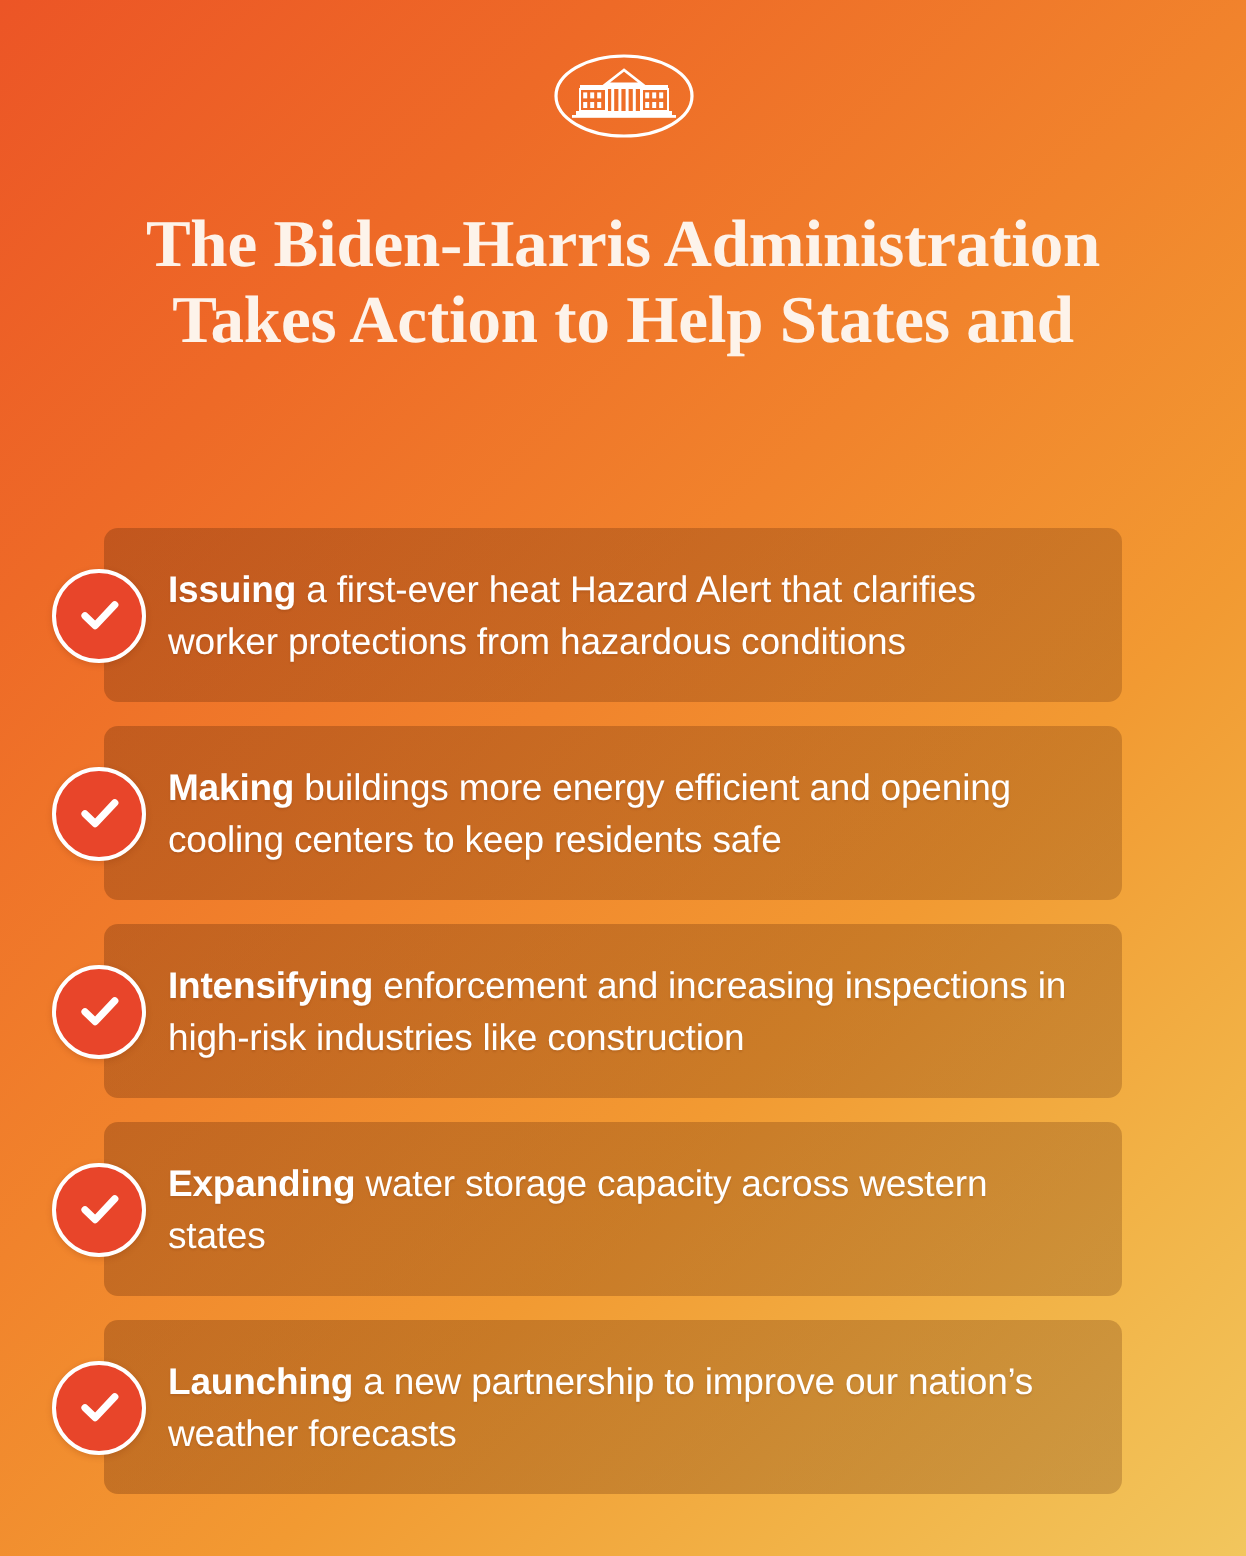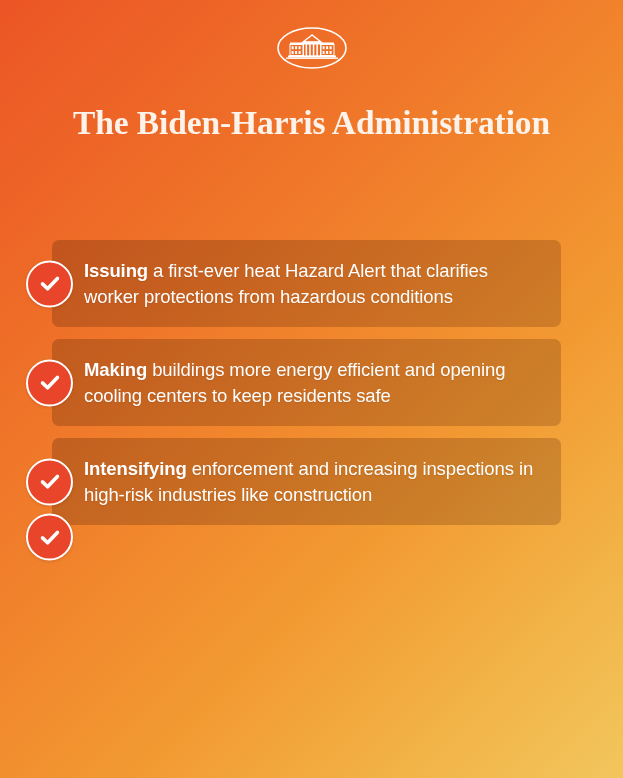--- a/index.html
+++ b/index.html
@@ -44,21 +44,21 @@
     font-size:33.5px;
     line-height:38px;
     color:#FDF3EA;
     letter-spacing:-0.1px;
   }
   .title .ln { display:block; white-space:nowrap; }
 
   
   .cards {
     position:absolute;
-    top:240px;
+    top:264px;
     left:0;
     width:591px;
   }
   .card-row {
     position:relative;
     margin-bottom:12px;
     padding-left:52px;
     padding-right:30px;
   }
   .card {
@@ -134,20 +134,21 @@
         <rect x="40.4" y="17.5" width="1.5" height="12.5" fill="#FFFFFF"></rect>
 
         <rect x="12" y="29.5" width="48" height="2" fill="#FFFFFF"></rect>
         <rect x="10" y="31.5" width="52" height="1.4" fill="#FFFFFF"></rect>
       </svg>
     </span>
   </div>
 
   <h1 class="title">
     <span class="ln">The Biden-Harris Administration</span>
+    <span class="ln">Takes Action to Help States and</span>
   </h1>
 
   <div class="cards">
 
     <div class="card-row">
       <div class="card">
         <p class="card-text"><b>Issuing</b><span> a first-ever heat Hazard Alert that clarifies worker protections from hazardous conditions</span></p>
       </div>
       <span class="check">
         <svg width="26" height="26" viewBox="0 0 26 26" aria-hidden="true">
@@ -172,22 +173,35 @@
         <p class="card-text"><b>Intensifying</b><span> enforcement and increasing inspections in high-risk industries like construction</span></p>
       </div>
       <span class="check">
         <svg width="26" height="26" viewBox="0 0 26 26" aria-hidden="true">
           <path d="M5.5 13.4 L10.6 18.3 L20.4 7.9" fill="none" stroke="#FFFFFF" stroke-width="3.6" stroke-linecap="round" stroke-linejoin="round"></path>
         </svg>
       </span>
     </div>
 
     <div class="card-row">
-      <span class="check">
-        <svg width="26" height="26" viewBox="0 0 26 26" aria-hidden="true">
-          <path d="M5.5 13.4 L10.6 18.3 L20.4 7.9" fill="none" stroke="#FFFFFF" stroke-width="3.6" stroke-linecap="round" stroke-linejoin="round"></path>
-        </svg>
-      </span>
-    </div>
-
+      <div class="card">
+        <p class="card-text"><b>Expanding</b><span> water storage capacity across western states</span></p>
+      </div>
+      <span class="check">
+        <svg width="26" height="26" viewBox="0 0 26 26" aria-hidden="true">
+          <path d="M5.5 13.4 L10.6 18.3 L20.4 7.9" fill="none" stroke="#FFFFFF" stroke-width="3.6" stroke-linecap="round" stroke-linejoin="round"></path>
+        </svg>
+      </span>
+    </div>
+
+    <div class="card-row">
+      <div class="card">
+        <p class="card-text"><b>Launching</b><span> a new partnership to improve our nation’s weather forecasts</span></p>
+      </div>
+      <span class="check">
+        <svg width="26" height="26" viewBox="0 0 26 26" aria-hidden="true">
+          <path d="M5.5 13.4 L10.6 18.3 L20.4 7.9" fill="none" stroke="#FFFFFF" stroke-width="3.6" stroke-linecap="round" stroke-linejoin="round"></path>
+        </svg>
+      </span>
+    </div>
 
   </div>
 </div>
 
 </body></html>

